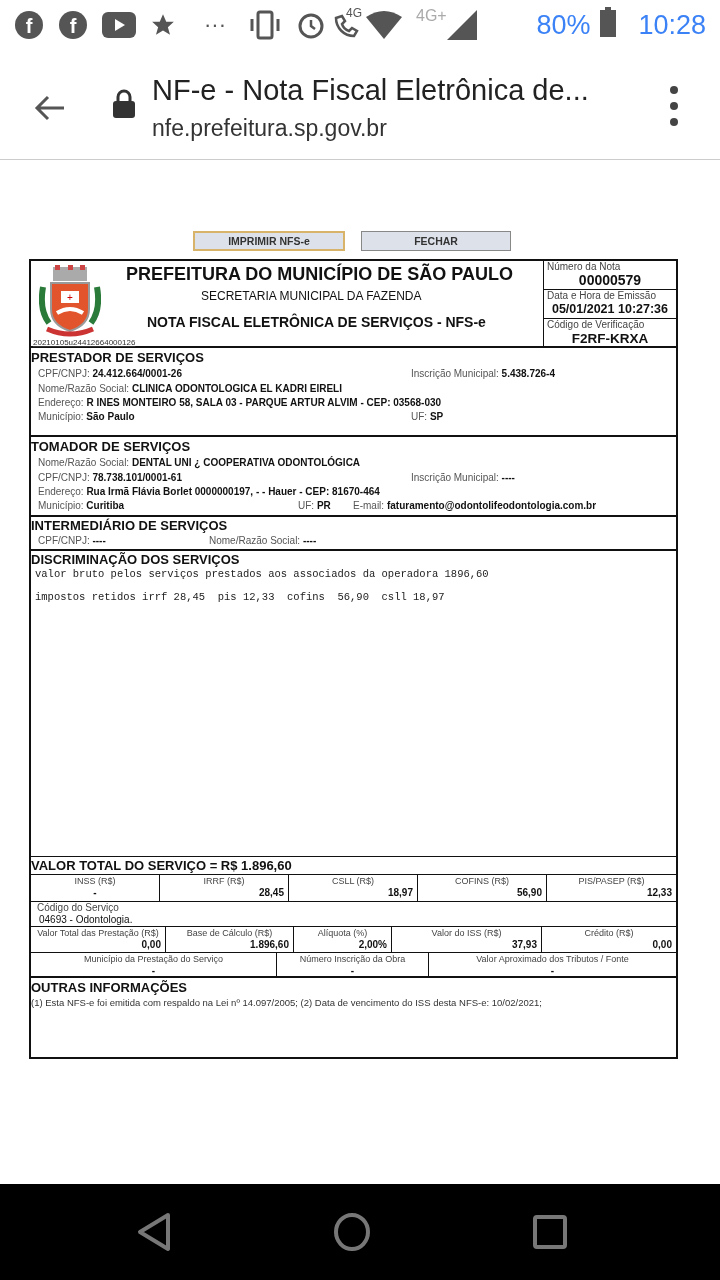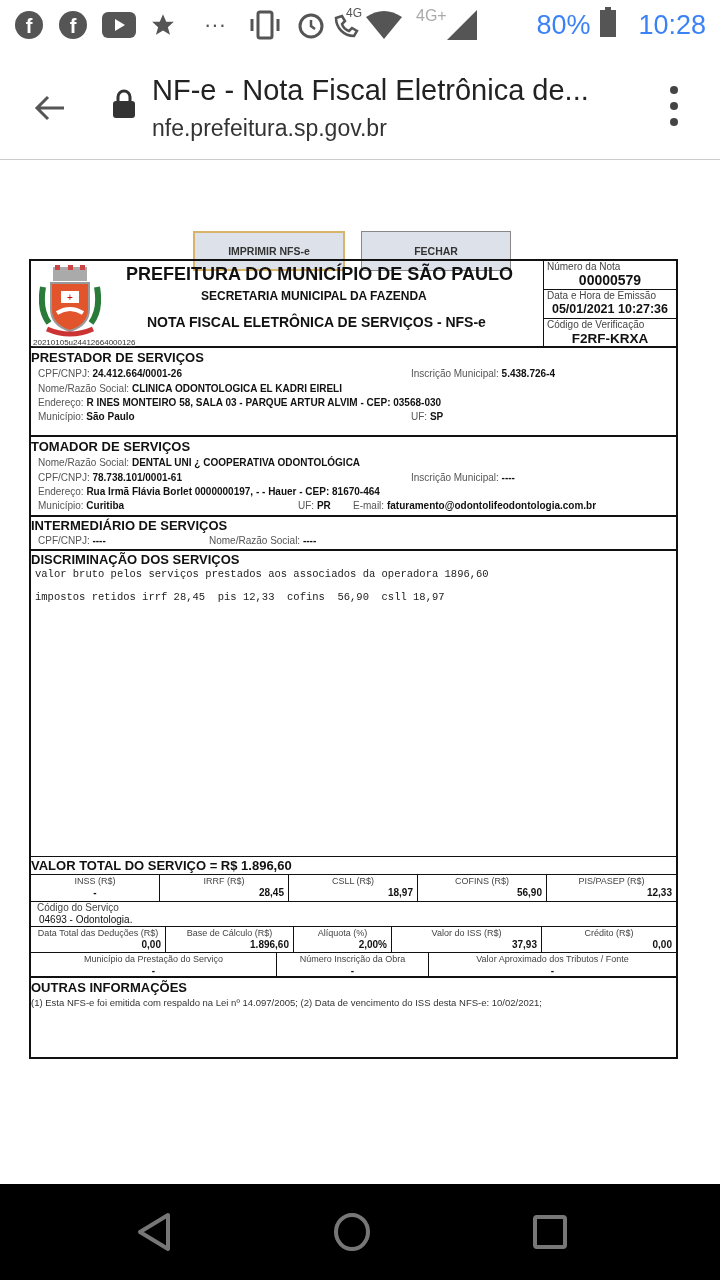--- a/index.html
+++ b/index.html
@@ -7,29 +7,29 @@
 .statusbar{position:absolute;top:0;left:0;width:720px;height:50px;display:flex;align-items:center;padding:0 14px;color:#555}
 .statusbar .ic{display:inline-flex;align-items:center;justify-content:center;margin-right:14px}
 .sb-right{margin-left:auto;display:flex;align-items:center;gap:10px;font-size:27px;color:#3b82f6}
 .urlbar{position:absolute;top:60px;left:0;width:720px;height:100px;border-bottom:1px solid #ccc}
 .back{position:absolute;left:30px;top:28px;width:40px;height:40px}
 .lock{position:absolute;left:112px;top:28px}
 .pgtitle{position:absolute;left:152px;top:14px;font-size:29px;color:#222;white-space:nowrap}
 .pgurl{position:absolute;left:152px;top:55px;font-size:23px;color:#333}
 .kebab{position:absolute;left:668px;top:26px;width:12px;height:40px;display:flex;flex-direction:column;justify-content:space-between;align-items:center}
 .kebab span{width:8px;height:8px;border-radius:50%;background:#444}
-.btn{position:absolute;top:231px;height:40px;font-size:10.5px;font-weight:bold;color:#333;display:flex;align-items:center;justify-content:center;background:#dde2ea;border:1px solid #888}
+.btn{position:absolute;top:231px;height:20px;font-size:10.5px;font-weight:bold;color:#333;display:flex;align-items:center;justify-content:center;background:#dde2ea;border:1px solid #888}
 .btn-print{left:193px;width:152px;border:2px solid #d8b46a}
 .btn-close{left:361px;width:150px}
 .doc{position:absolute;left:29px;top:259px;width:649px;height:800px;border:2px solid #111}
 .row{position:absolute;left:0;width:645px;border-bottom:2px solid #111}
 .hdr-left{position:absolute;left:0;top:0;width:512px;height:87px}
 .hdr-right{position:absolute;left:512px;top:0;width:133px;height:87px;border-left:1px solid #111}
 .t1{position:absolute;left:95px;top:3px;font-size:18px;font-weight:bold}
-.t2{position:absolute;left:170px;top:28px;font-size:12px;font-weight:bold}
+.t2{position:absolute;left:170px;top:28px;font-size:12px;font-weight:normal}
 .t3{position:absolute;left:116px;top:53px;font-size:14px;font-weight:bold}
 .crest{position:absolute;left:8px;top:4px;width:62px;height:74px}
 .docid{position:absolute;left:2px;top:77px;font-size:8px;text-decoration:underline;color:#333}
 .hr-lbl{font-size:10px;color:#444;padding-left:3px;line-height:12px}
 .hr-val{font-size:13.5px;font-weight:bold;text-align:center;line-height:15px}
 .hr-cell{border-bottom:1px solid #111}
 .sec-title{font-size:13px;font-weight:bold;text-align:left}
 .lbl{color:#555;font-size:10px}
 .val{font-weight:bold;font-size:10px}
 .ln{position:absolute;font-size:10px;white-space:nowrap}
@@ -230,21 +230,21 @@
       </div>
   </div>
 
   <div class="grid" style="top:641px;height:25px;display:block">
     <div style="font-size:10px;color:#444;padding-left:6px;line-height:11px">Código do Serviço</div>
     <div style="font-size:10px;font-weight:normal;padding-left:8px;line-height:13px">04693 - Odontologia.</div>
   </div>
 
   <div class="grid" style="top:666px;height:26px">
     <div class="cell" style="width:135px">
-        <div class="cl">Data Total das Deduções (R$)</div>
+        <div class="cl">Valor Total das Prestação (R$)</div>
         <div class="cv">0,00</div>
       </div>
     <div class="cell" style="width:128px">
         <div class="cl">Base de Cálculo (R$)</div>
         <div class="cv">1.896,60</div>
       </div>
     <div class="cell" style="width:98px">
         <div class="cl">Alíquota (%)</div>
         <div class="cv">2,00%</div>
       </div>

